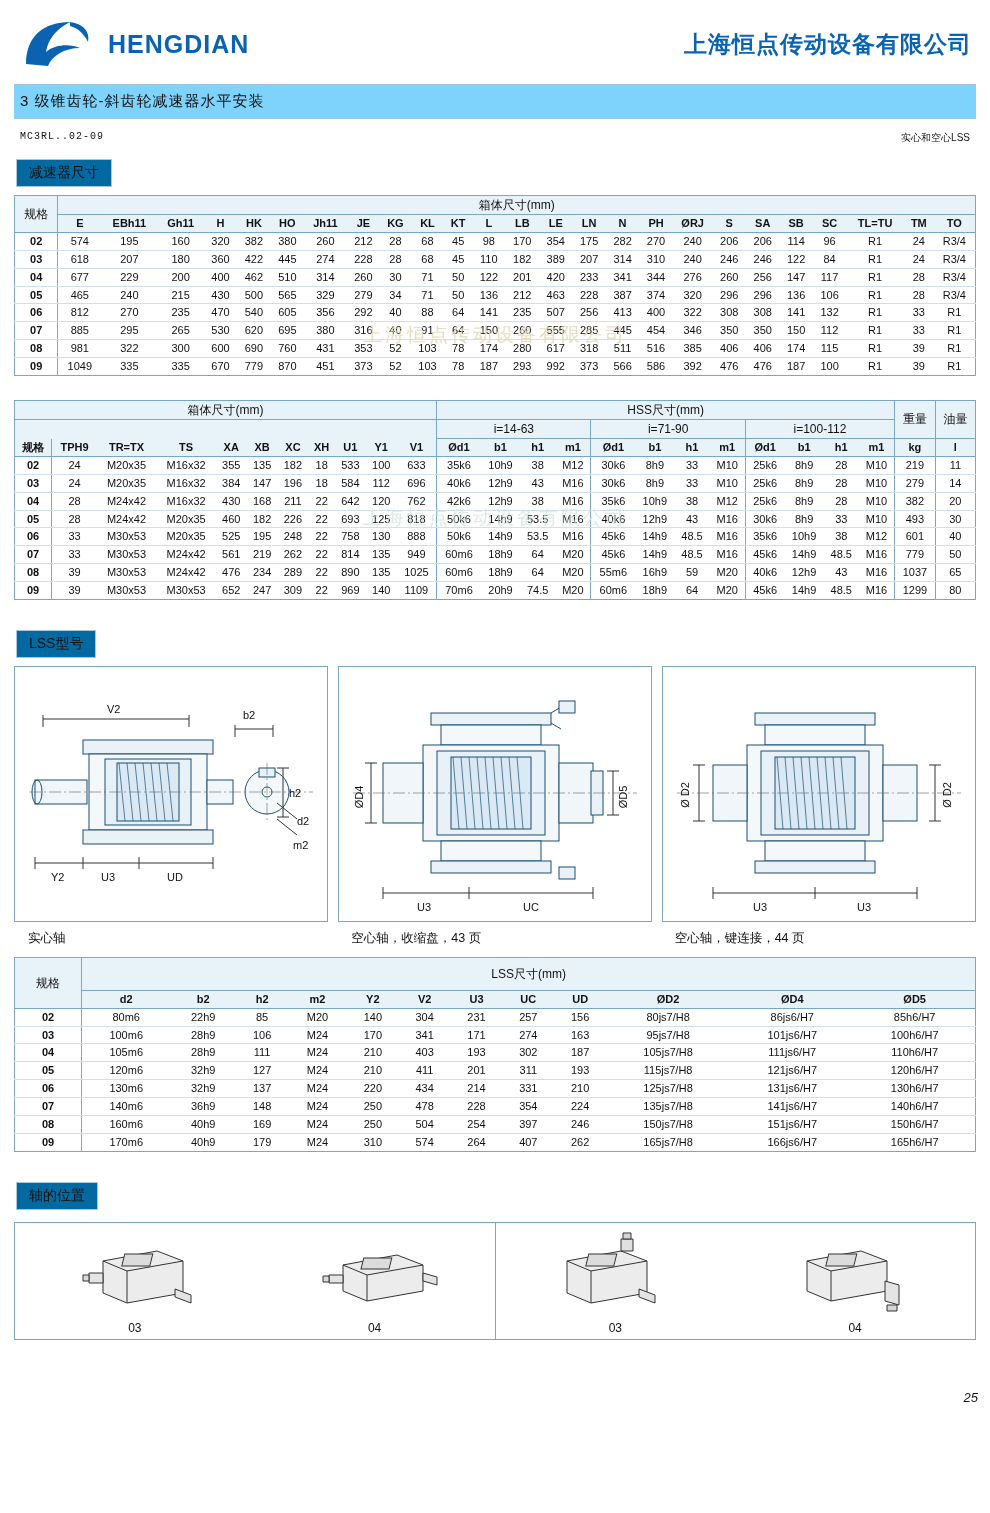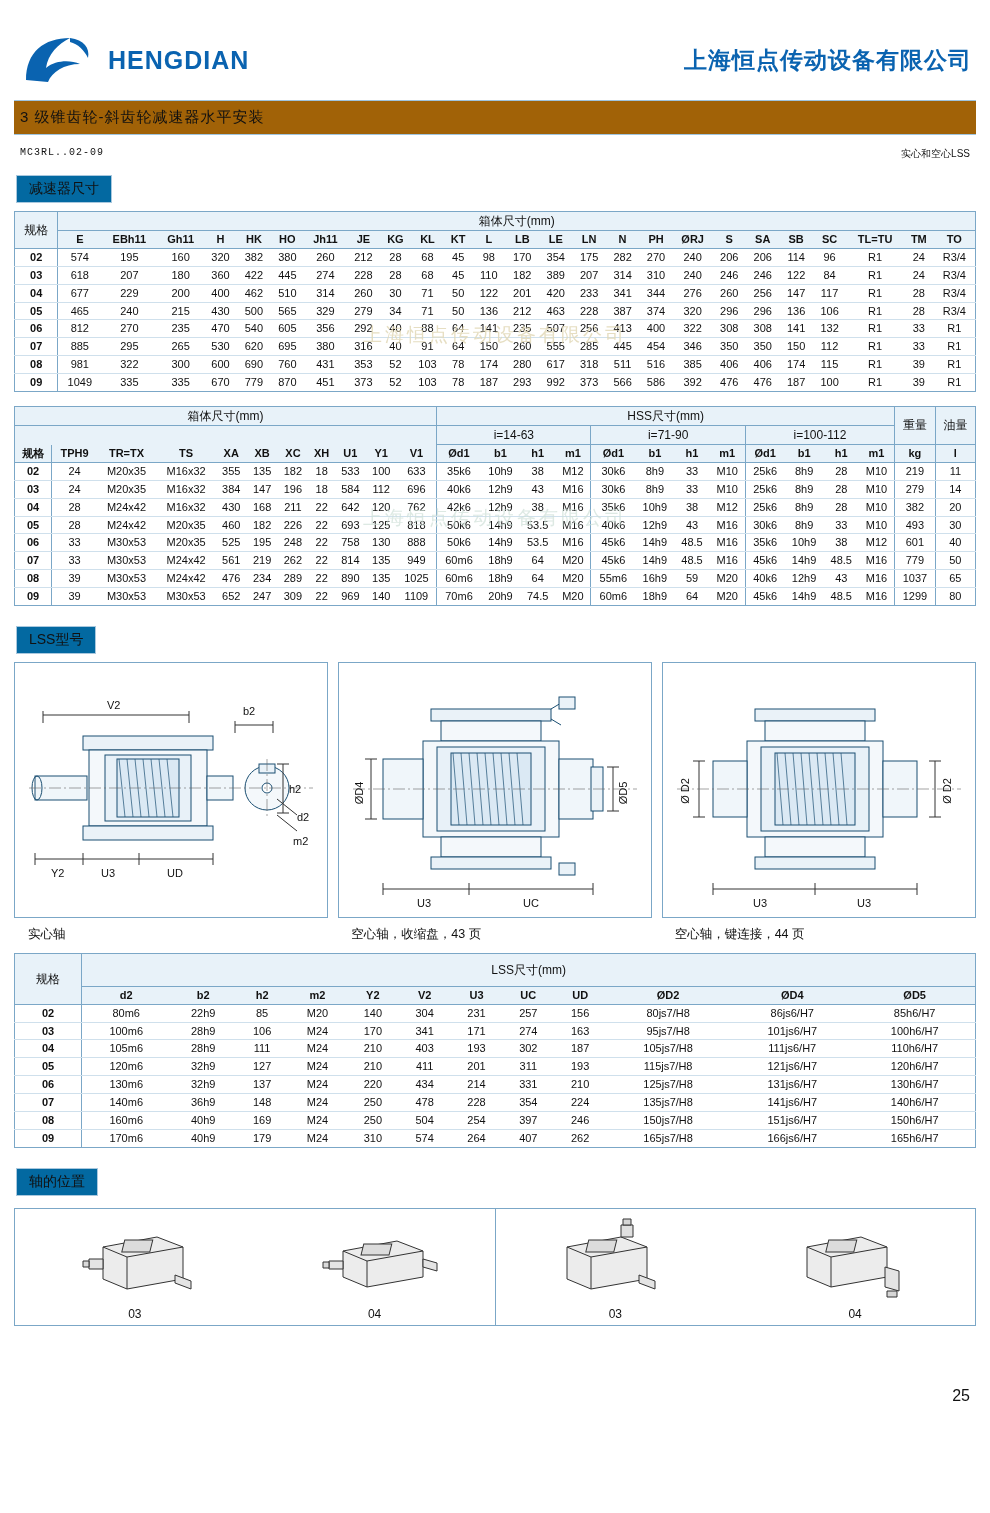--- a/index.html
+++ b/index.html
@@ -5,31 +5,31 @@
   * { box-sizing: border-box; }
   html, body { margin:0; padding:0; }
   body {
     width: 990px;
     height: 1513px;
     background: #ffffff;
     font-family: "Liberation Sans", sans-serif;
     color: #111;
     position: relative;
   }
-  .page { position: relative; width: 990px; height: 1419px; padding: 16px 14px; }
+  .page { position: relative; width: 990px; height: 1419px; padding: 0 14px; }
 
   
   .header { display:flex; align-items:center; justify-content:space-between; padding: 18px 4px 14px 4px; }
   .brand { display:flex; align-items:center; gap:14px; }
   .logo-svg { display:block; }
   .brand-name { font-family:"Liberation Sans", sans-serif; font-size:25px; font-weight:bold; color:#0a63b0; letter-spacing:1px; }
   .company { font-size:23px; font-weight:bold; color:#0a63b0; letter-spacing:1px; }
 
   .titlebar {
-    background:#a16207;
+    background:#7dd3fc;
     border-top:1px solid #9fc4de;
     border-bottom:1px solid #9fc4de;
     padding:7px 6px;
     font-size:15px;
     letter-spacing:1px;
   }
   .modelrow { display:flex; justify-content:space-between; padding:12px 6px 8px 6px; font-size:10px; }
   .modelrow .code { font-family:"Liberation Mono", monospace; letter-spacing:1px; }
 
   .sectionlabel {
@@ -56,21 +56,21 @@
     line-height:1.35;
   }
   .outer { border:1px solid #7ba7c7; }
   tr.grouphdr th { background:#e8f2f9; font-weight:normal; font-size:12px; border-bottom:1px solid #7ba7c7;}
   tr.colhdr th { background:#e8f2f9; font-weight:bold; font-size:11px; border-bottom:1px solid #7ba7c7; }
   tr.datarow td { border-bottom:1px solid #cfe0ec; }
   tr.datarow:last-child td { border-bottom:none; }
   td.spec, th.spec { font-weight:bold; }
   .vsep { border-left:1px solid #7ba7c7; }
 
-  .tablewrap { margin-bottom:14px; }
+  .tablewrap { margin-bottom:24px; }
 
   
   .watermark {
     position:absolute; left:0; right:0; top:322px;
     text-align:center; font-size:19px; color:#e2d9b8;
     letter-spacing:3px; pointer-events:none; opacity:.85;
   }
   .watermark2 {
     position:absolute; left:0; right:0; top:505px;
     text-align:center; font-size:19px; color:#cfe0d8;
@@ -83,21 +83,21 @@
   .capsrow { display:flex; gap:8px; margin-bottom:10px; }
   .capcell { flex:1; font-size:12.5px; padding-left:14px; }
 
   
   .shaftbox { border:1px solid #7ba7c7; background:#fff; margin-top:4px; }
   .shaftgrid { display:flex; }
   .shaftcell { flex:1; text-align:center; padding:6px 0 4px 0; position:relative; }
   .shaftcell.divider { border-left:1px solid #7ba7c7; }
   .shaftlabel { font-size:12px; margin-top:2px; }
 
-  .pageno { position:absolute; right:20px; bottom:14px; font-size:16px; }
+  .pageno { position:absolute; right:12px; bottom:14px; font-size:13px;font-style:italic; }
 </style>
 </head>
 <body>
 
 <div class="page">
 
   
   <div class="header">
     <div class="brand">
       <span>

